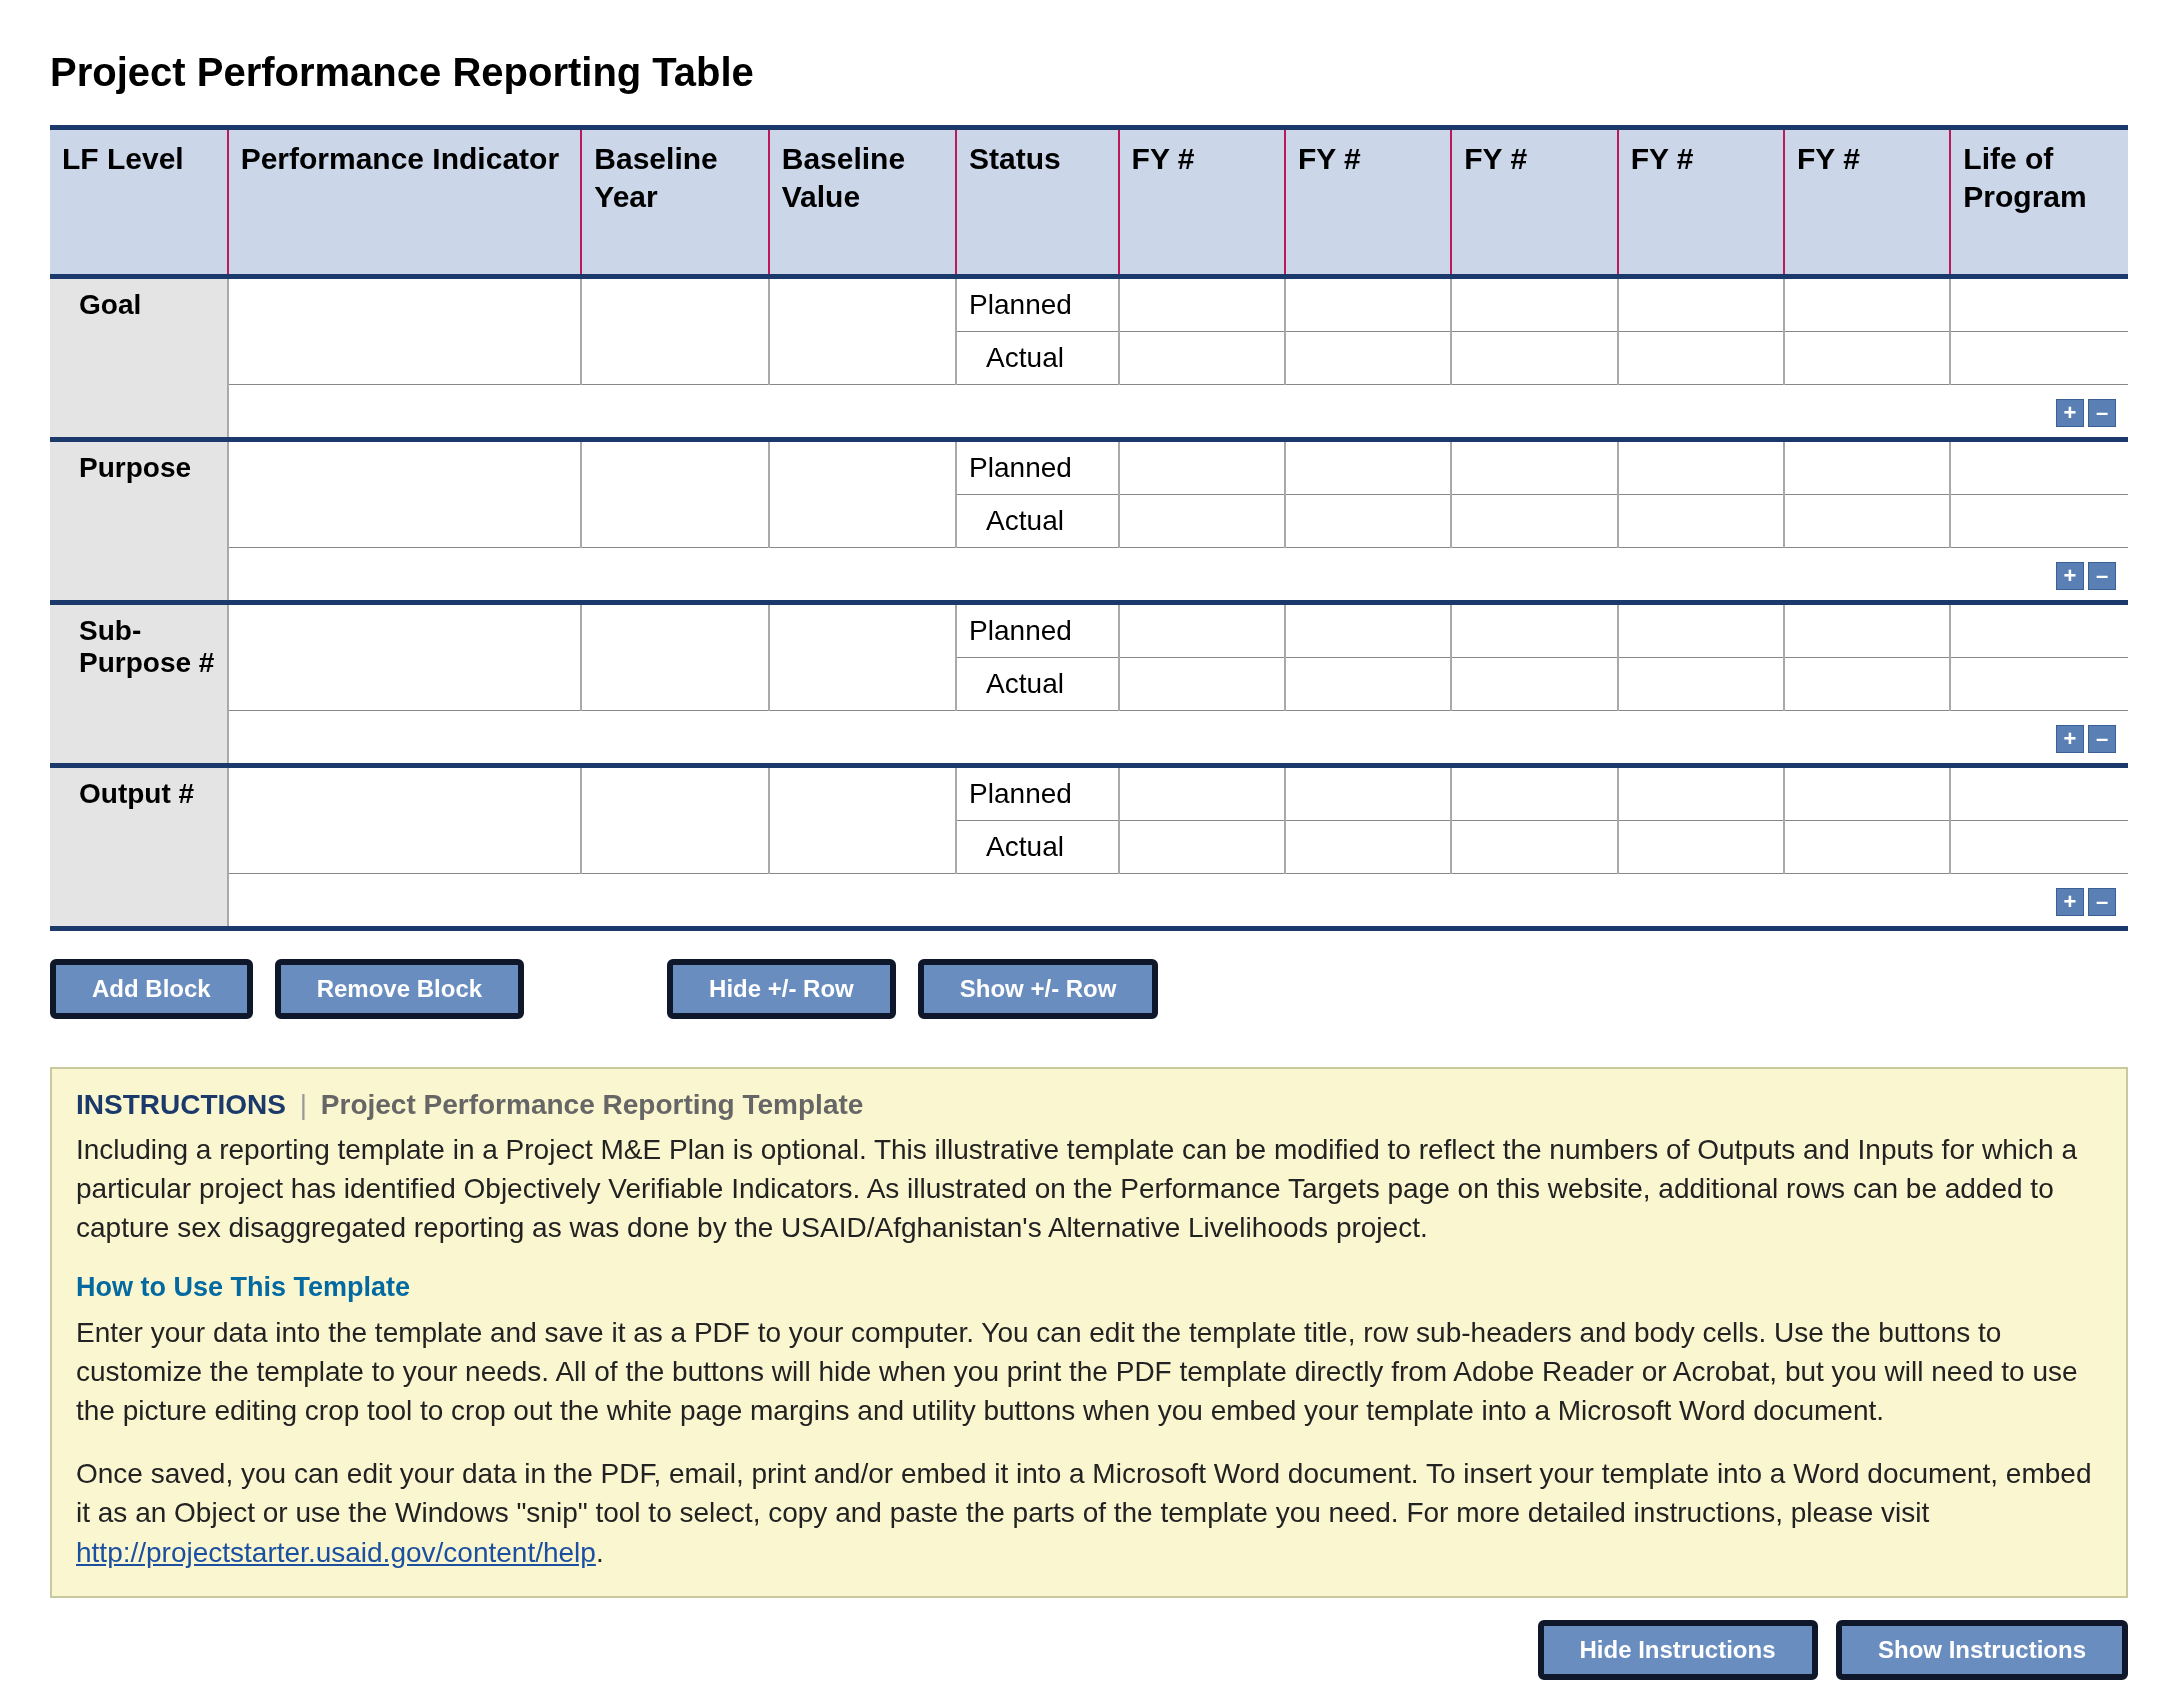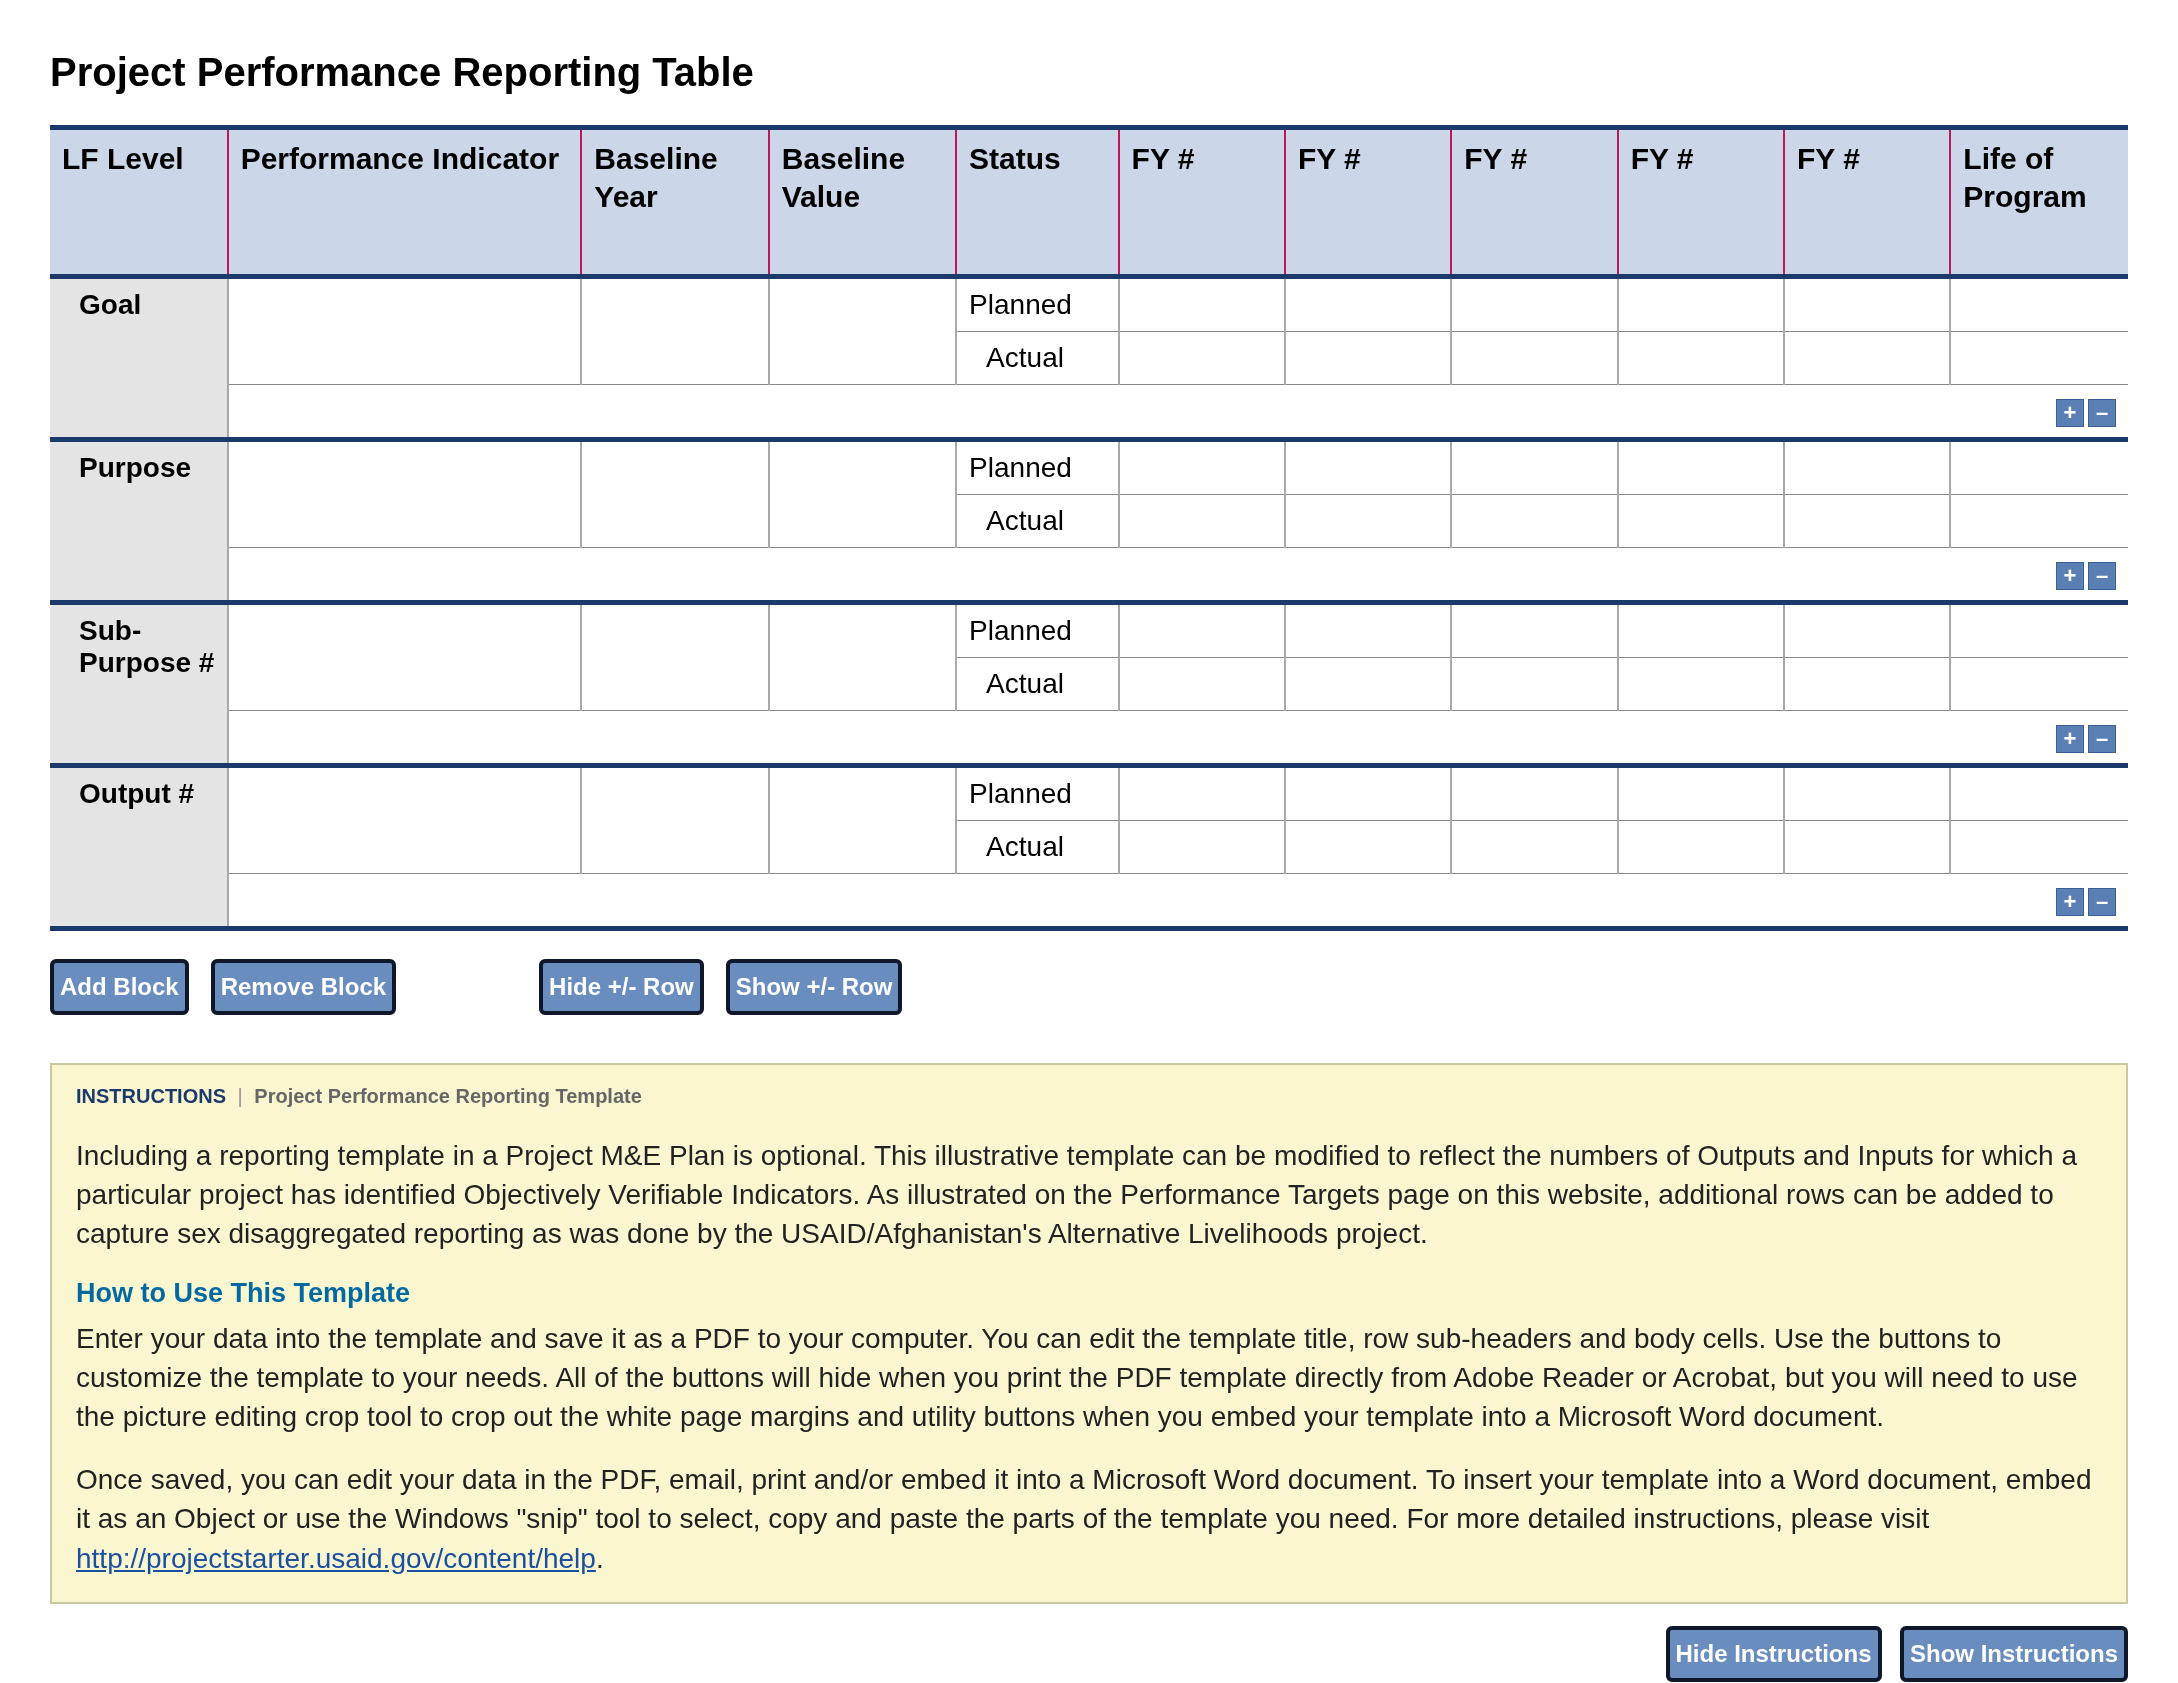--- a/index.html
+++ b/index.html
@@ -83,40 +83,40 @@
 
   
   .btn-row {
     margin-top: 28px;
     display: flex;
     gap: 22px;
   }
   .btn-row .spacer { width: 99px; }
   .btn {
     display: inline-block;
-    padding: 10px 6px;
+    padding: 10px 36px;
     background: #6a8dc0;
     color: #fff;
     font-size: 24px;
     font-weight: bold;
-    border: 4px solid #0f172a;
+    border: 6px solid #0f172a;
     border-radius: 6px;
     cursor: pointer;
   }
 
   
   .instructions {
     margin-top: 48px;
     background: #faf6d0;
     border: 2px solid #c9c9a0;
     padding: 20px 24px 24px 24px;
   }
   .instructions .hdr {
-    font-size: 20px;
-    margin-bottom: 28px;
+    font-size: 28px;
+    margin-bottom: 9px;
   }
   .instructions .hdr .lead {
     color: #1b3a6b;
     font-weight: bold;
   }
   .instructions .hdr .sep {
     color: #999;
     font-weight: normal;
     margin: 0 6px;
   }

